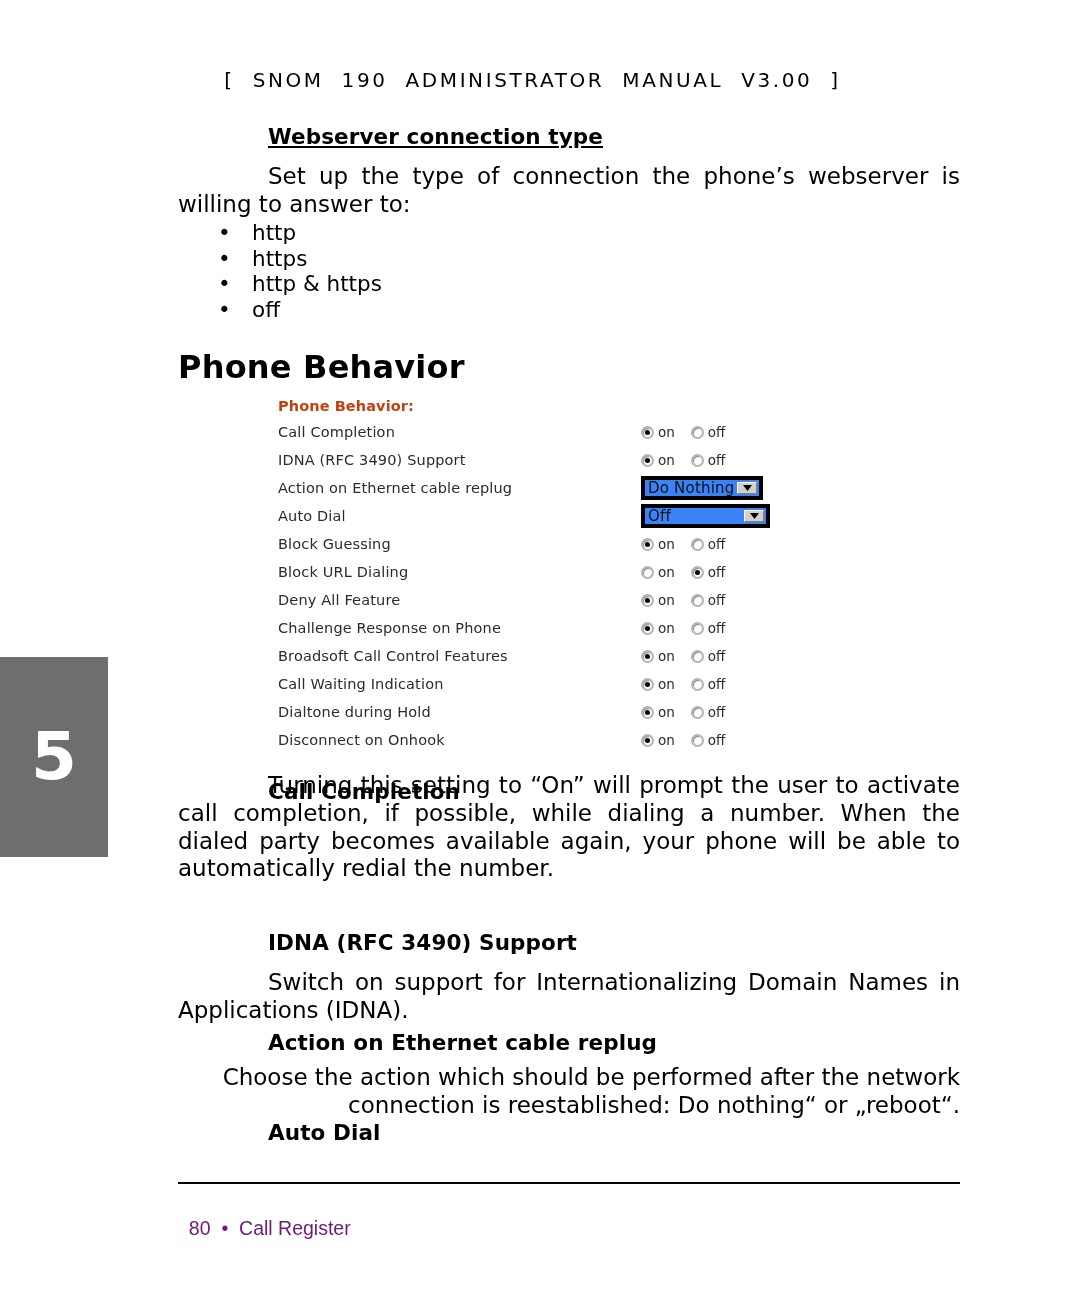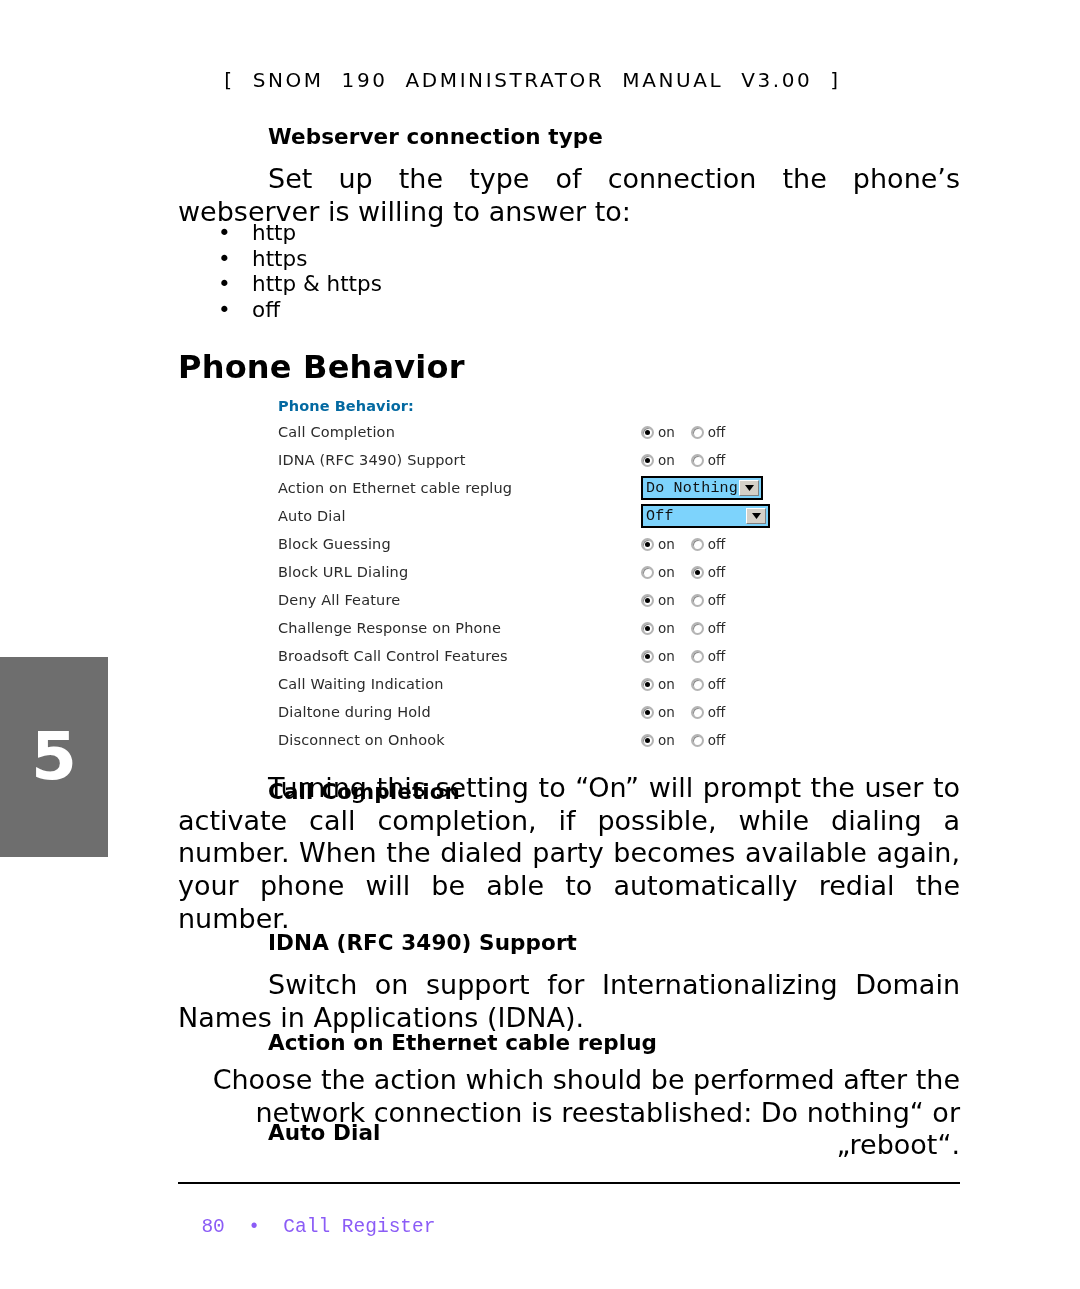--- a/index.html
+++ b/index.html
@@ -54,21 +54,21 @@
     font-weight: bold;
     font-size: 32px;
     margin: 0;
     padding: 0;
     line-height: 1.2;
     letter-spacing: 0.2px;
   }
 
   p.body {
     font-family: "DejaVu Sans", sans-serif;
-    font-size: 27px;
+    font-size: 23px;
     line-height: 1.21;
     margin: 0;
     padding: 0;
     text-align: justify;
     text-indent: 90px;
     hyphens: none;
   }
   p.body.noindent { text-indent: 0; text-align: right; }
 
   ul.bullets {
@@ -112,21 +112,21 @@
     position: absolute;
     left: 278px;
     top: 396px;
     width: 500px;
     font-family: "DejaVu Sans", sans-serif;
     color: #1a1a1a;
   }
   .webui-title {
     font-size: 14.5px;
     font-weight: bold;
-    color: #0369a1;
+    color: #c2410c;
     height: 22px;
     line-height: 20px;
     letter-spacing: 0.1px;
   }
   .form-row {
     height: 28px;
     display: flex;
     align-items: center;
     position: relative;
   }
@@ -176,27 +176,26 @@
   }
   .radio-text {
     font-size: 13.5px;
     color: #2b2b2b;
     margin-left: 4px;
   }
 
   
   .combo {
     height: 24px;
-    background: #7dd3fc;
-    border: 2px solid #000000;
+    background: #3b82f6;
+    border: 4px solid #000000;
     box-sizing: border-box;
     display: flex;
     align-items: stretch;
     position: relative;
-    font-family: Liberation Mono, monospace;
   }
   .combo-value {
     flex: 1 1 auto;
     font-size: 15px;
     color: #111;
     padding: 0 3px;
     display: flex;
     align-items: center;
     white-space: nowrap;
     overflow: hidden;
@@ -226,32 +225,32 @@
     left: 178px;
     top: 1182px;
     width: 782px;
     height: 2px;
     background: #000000;
   }
   .footer-text {
     position: absolute;
     left: 178px;
     top: 1194px;
-    font-family: Liberation Mono, monospace;
+    font-family: Liberation Sans, sans-serif;
     font-size: 19.5px;
-    color: #8b5cf6;
+    color: #701a75;
     white-space: pre;
   }
 </style>
 </head>
 <body>
 
 <div class="running-head">[  SNOM  190  ADMINISTRATOR  MANUAL  V3.00  ]</div>
 
-<div class="col" style="top:124px;">
+<div class="col" style="top:124px;text-decoration:underline;">
   <h3 class="sub">Webserver connection type</h3>
 </div>
 
 <div class="col" style="top:163px;">
   <p class="body">Set up the type of connection the phone’s webserver  is willing to answer to:</p>
 </div>
 
 <div class="col" style="top:220px;">
   <ul class="bullets">
     <li>

